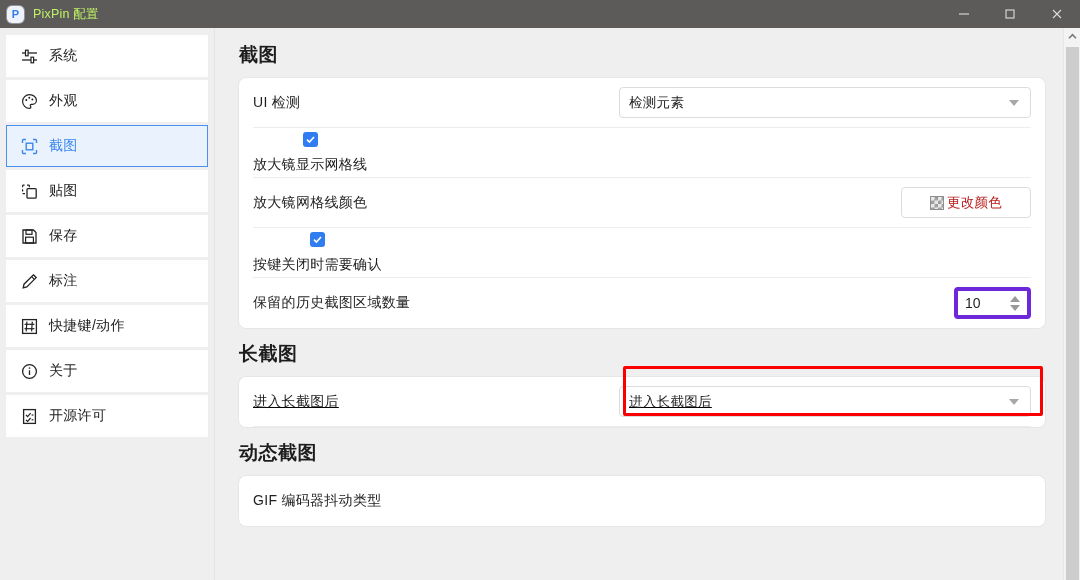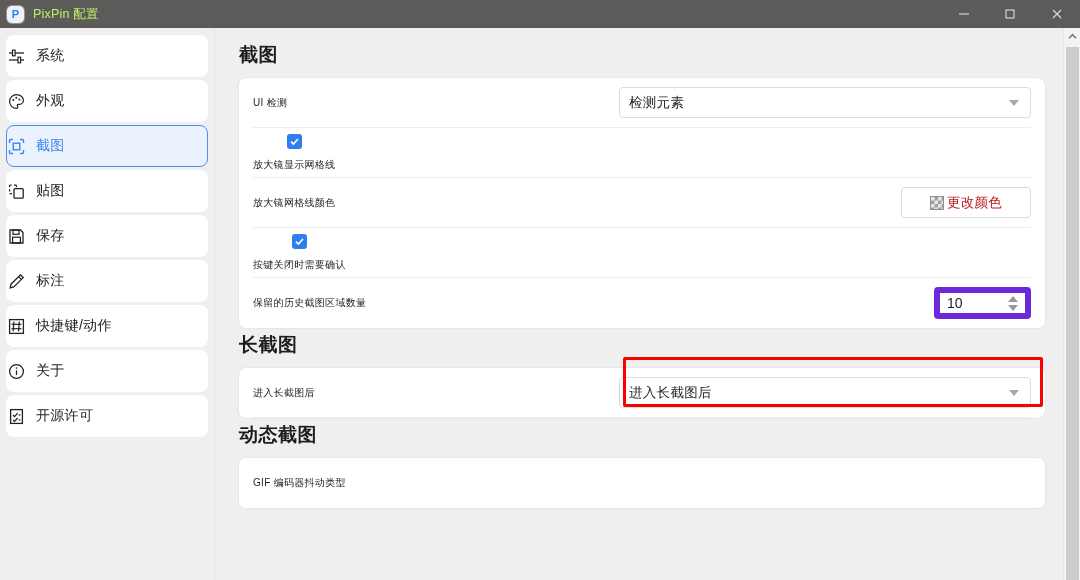--- a/index.html
+++ b/index.html
@@ -37,53 +37,53 @@
   
   .app { display:flex; height:552px; }
 
   
   .sidebar {
     width:215px; background:#efefef; padding:7px 6px 0 6px;
     display:flex; flex-direction:column; gap:3px;
     border-right:1px solid #e4e4e4;
   }
   .side-item {
-    height:42px; border-radius:8px; background:#ffffff;
-    display:flex; align-items:center; gap:10px;
+    height:42px; border-radius:0; background:#ffffff;
+    display:flex; align-items:center; padding-left:13px; gap:10px;
     border:1px solid transparent; color:#222;
   }
   .side-item.active {
     background:#eaf2fe; border:1px solid #4a90f0; color:#3c87ee;
   }
   .side-ico { width:19px; height:19px; flex:0 0 19px; display:flex;
     align-items:center; justify-content:center; }
   .side-ico svg { display:block; }
   .side-lbl { font-size:14px; letter-spacing:.3px; }
 
   
   .mainwrap { flex:1; display:flex; background:#efefef; position:relative; }
   .main {
     flex:1; padding:0 18px 0 24px; overflow:hidden;
   }
   .sec-title {
     font-size:19px; font-weight:bold; color:#1d1d1d;
     padding:14px 0 10px 0; letter-spacing:.5px;
   }
-  .sec-title.tight { padding-top:4px; }
+  .sec-title.tight { padding-top:13px; }
 
   .card {
     background:#fff; border-radius:7px; padding:0 14px;
     box-shadow:0 0 0 1px rgba(0,0,0,.035);
   }
   .row {
     height:50px; display:flex; align-items:center; justify-content:space-between;
     border-bottom:1px solid #ededed;
   }
   .row:last-child { border-bottom:none; }
-  .row-lbl { font-size:10px; color:#1f1f1f; letter-spacing:.3px; }
+  .row-lbl { font-size:14px; color:#1f1f1f; letter-spacing:.3px; }
 
   
   .select {
     width:412px; height:31px; border:1px solid #dcdcdc; border-radius:4px;
     background:#fff; display:flex; align-items:center; padding:0 9px;
     justify-content:space-between; position:relative;
   }
   .select .val { font-size:13.5px; color:#1f1f1f; letter-spacing:.3px; }
   .caret {
     width:0; height:0; border-left:5px solid transparent;
@@ -110,33 +110,33 @@
     background-image:
       linear-gradient(45deg,#9a9a9a 25%,transparent 25%,transparent 75%,#9a9a9a 75%),
       linear-gradient(45deg,#9a9a9a 25%,#e8e8e8 25%,#e8e8e8 75%,#9a9a9a 75%);
     background-size:7px 7px; background-position:0 0,3.5px 3.5px;
     border:1px solid #8f8f8f;
   }
   .colorbtn .t { font-size:13.5px; color:#b91c1c; letter-spacing:.3px; }
 
   
   .spin {
-    width:97px; height:32px; border:6px solid #6d28d9; border-radius:4px;
+    width:77px; height:32px; border:4px solid #6d28d9; border-radius:4px;
     background:#fff; display:flex; align-items:center; padding:0 7px;
     justify-content:space-between;
   }
   .spin .num { font-size:14px; color:#1f1f1f; }
   .spin .arrows { display:flex; flex-direction:column; gap:3px; }
   .arw-up { width:0;height:0;border-left:5px solid transparent;
     border-right:5px solid transparent;border-bottom:6px solid #9a9a9a; }
   .arw-dn { width:0;height:0;border-left:5px solid transparent;
     border-right:5px solid transparent;border-top:6px solid #9a9a9a; }
 
   
-  .hl-wrap { position:relative; }
+  .hl-wrap { position:relative;text-decoration:underline; }
   .hl-box {
     position:absolute; border:3px solid #fc0000; border-radius:2px;
     pointer-events:none;
   }
 
   
   .scroll {
     width:17px; background:#f3f3f3; border-left:1px solid #e6e6e6;
     position:relative;
   }

